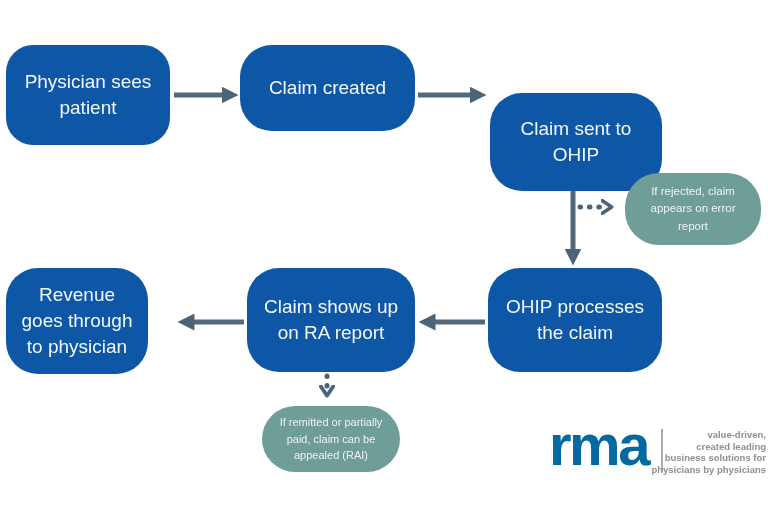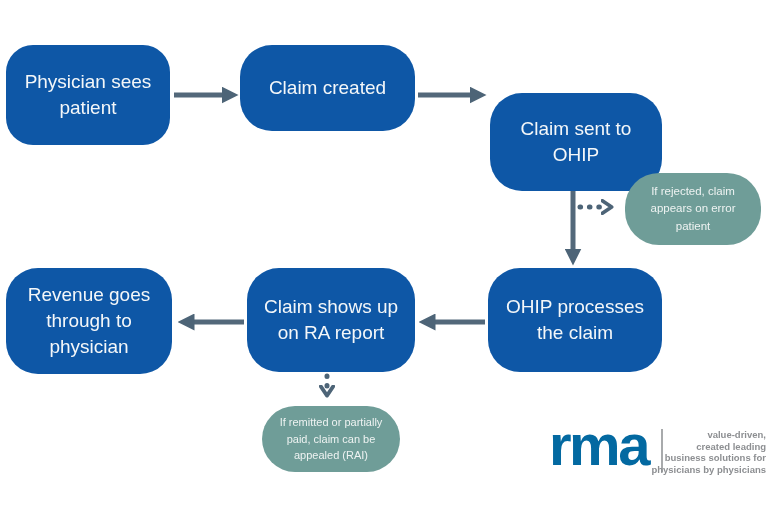--- a/index.html
+++ b/index.html
@@ -35,21 +35,21 @@
     line-height:1.5;
     color:#eef3f2;
     padding:0 10px;
   }
 
   #n-physician { left:6px;   top:45px;  width:164px; height:100px;border-radius:27px; }
   #n-created   { left:240px; top:45px;  width:175px; height:86px;  }
   #n-sent      { left:490px; top:46px;  width:172px; height:98px;  padding:0 20px;margin-top:47px; }
   #n-processes { left:488px; top:268px; width:174px; height:104px; padding:0 14px; }
   #n-ra        { left:247px; top:268px; width:168px; height:104px; padding:0 14px; }
-  #n-revenue   { left:6px;   top:268px; width:166px; height:106px; }
+  #n-revenue   { left:6px;   top:268px; width:142px; height:106px; }
   #n-rejected  { left:625px; top:173px; width:136px; height:72px;  }
   #n-appeal    { left:262px; top:406px; width:138px; height:66px;  font-size:11px; }
 
   .logo-text {
     position:absolute;
     left:549px; top:417px;
     font-size:58px; line-height:56px;
     font-weight:bold;
     letter-spacing:-2.5px;
     color:#0369a1;
@@ -107,21 +107,21 @@
     <span>OHIP processes the claim</span>
   </div>
   <div class="node blue" id="n-ra">
     <span>Claim shows up on RA report</span>
   </div>
   <div class="node blue" id="n-revenue">
     <span>Revenue goes through to physician</span>
   </div>
 
   <div class="node green" id="n-rejected">
-    <span>If rejected, claim appears on error patient</span>
+    <span>If rejected, claim appears on error report</span>
   </div>
   <div class="node green" id="n-appeal">
     <span>If remitted or partially paid, claim can be appealed (RAI)</span>
   </div>
 
   <div class="logo-text">rma</div>
   <div class="logo-divider"></div>
   <div class="tagline">
     <div>value-driven,</div>
     <div>created leading</div>

